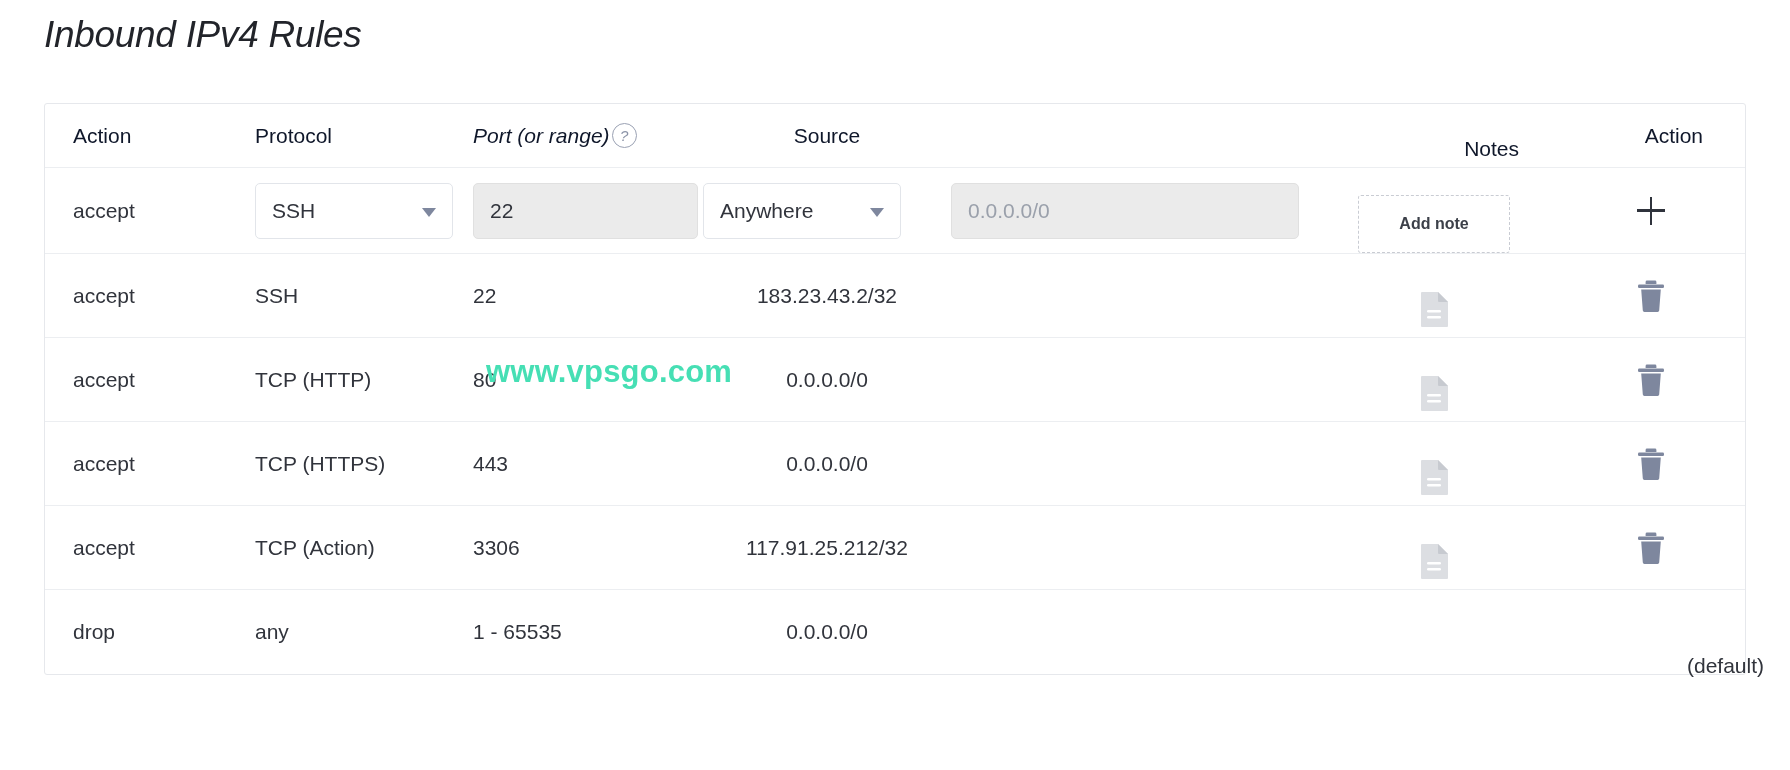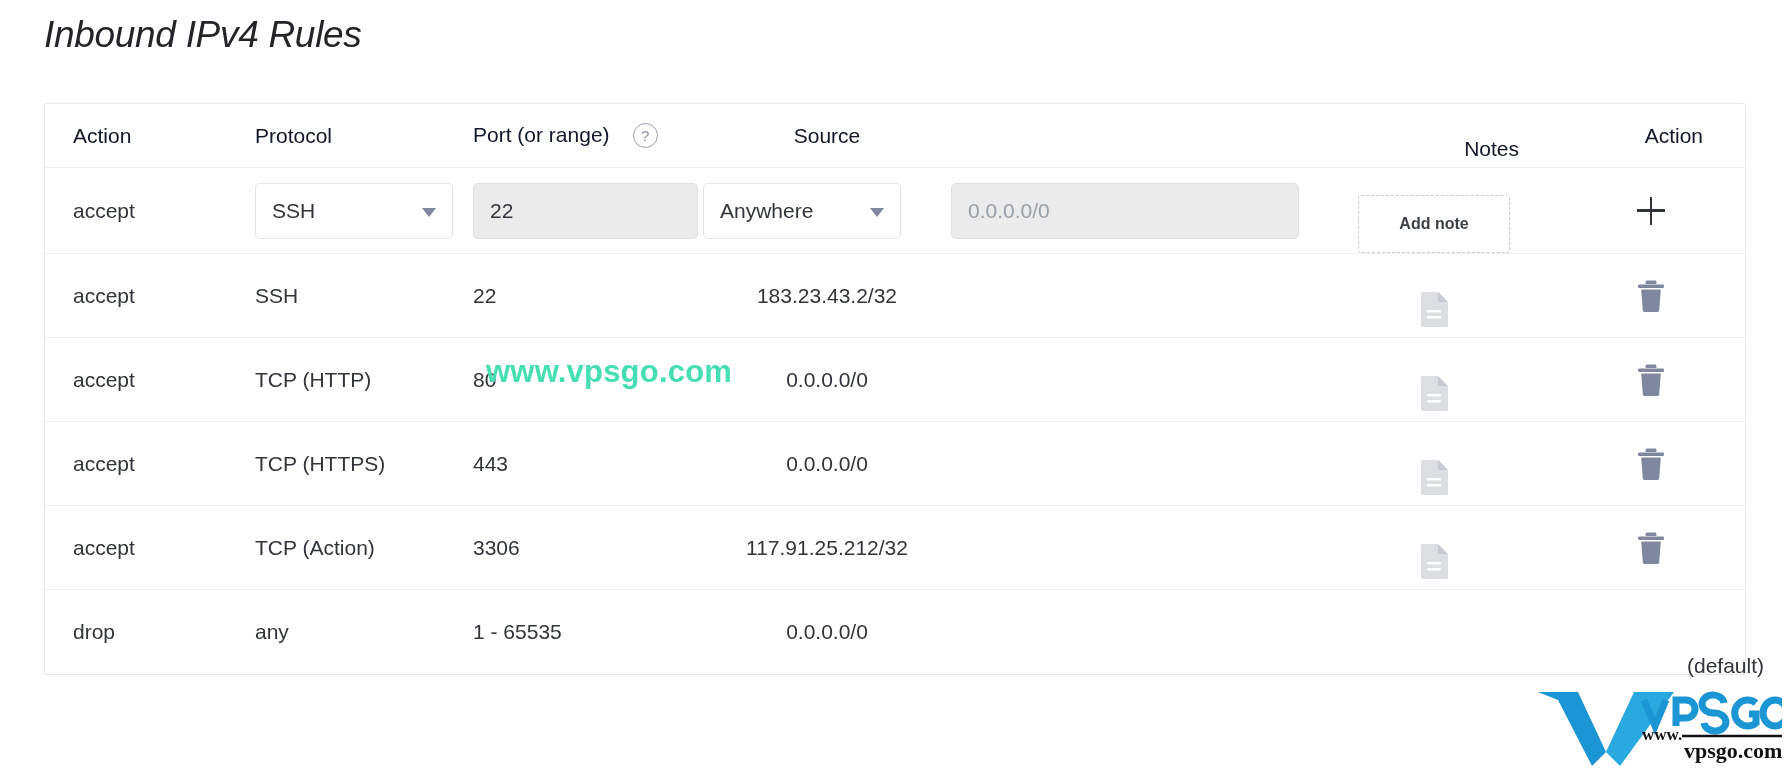--- a/index.html
+++ b/index.html
@@ -85,21 +85,21 @@
   .col-protocol { width: 218px; }
   .col-port     { width: 230px; }
   .col-source   { width: 248px; text-align: center; }
   .col-ip       { width: 360px; }
   .col-notes    { width: 246px; display: flex; align-items: center; justify-content: center; margin-top: 26px; }
   .col-act      { width: 188px; display: flex; align-items: center; justify-content: center; }
 
   
   .header-row .col-notes { justify-content: flex-end; padding-right: 38px; }
   .header-row .col-act   { justify-content: flex-end; padding-right: 42px; }
-  .header-row .col-port  { display: flex; gap: 23px; }
+  .header-row .col-port  { display: flex; align-items: center; gap: 2px; font-style: italic; }
   .header-row .col-ip    { width: 360px; }
 
   .cell-text {
     font-size: 21px;
     color: #31343c;
     font-weight: 400;
     white-space: nowrap;
   }
   .cell-text.muted { color: #0f172a; }
 
@@ -445,33 +445,14 @@
       <div class="cell col-notes"></div>
       <div class="cell col-act"></div>
     </div>
 
   </div>
 
   <div class="default-label">(default)</div>
 
   <div class="watermark-text">www.vpsgo.com</div>
 
-  <div class="logo-watermark">
-    <svg width="250" height="120" viewBox="0 0 250 120" aria-hidden="true">
-
-      <polygon points="6,44 46,44 74,104 60,118 26,52" fill="#1c95d4"></polygon>
-      <polygon points="74,104 102,44 142,44 88,118" fill="#2aa8e0"></polygon>
-
-      <g fill="none" stroke="#1c95d4" stroke-width="7">
-        <path d="M112,52 l11,26 l11,-26"></path>
-        <path d="M144,78 v-26 h10 a9,9 0 0 1 0,18 h-10"></path>
-        <path d="M192,55 a11,9 0 1 0 -10,10 a11,9 0 1 1 -10,10"></path>
-        <path d="M224,55 a13,13 0 1 0 0,20 v-9 h-7"></path>
-        <ellipse cx="243" cy="65" rx="12" ry="13"></ellipse>
-      </g>
-
-      <text x="110" y="92" font-family="'Liberation Serif', serif" font-size="17" font-weight="bold" fill="#111111">www.</text>
-      <line x1="150" y1="88" x2="250" y2="88" stroke="#111111" stroke-width="2.4"></line>
-      <text x="152" y="110" font-family="'Liberation Serif', serif" font-size="22" font-weight="bold" fill="#111111">vpsgo.com</text>
-    </svg>
-  </div>
 
 </div>
 
 </body></html>

